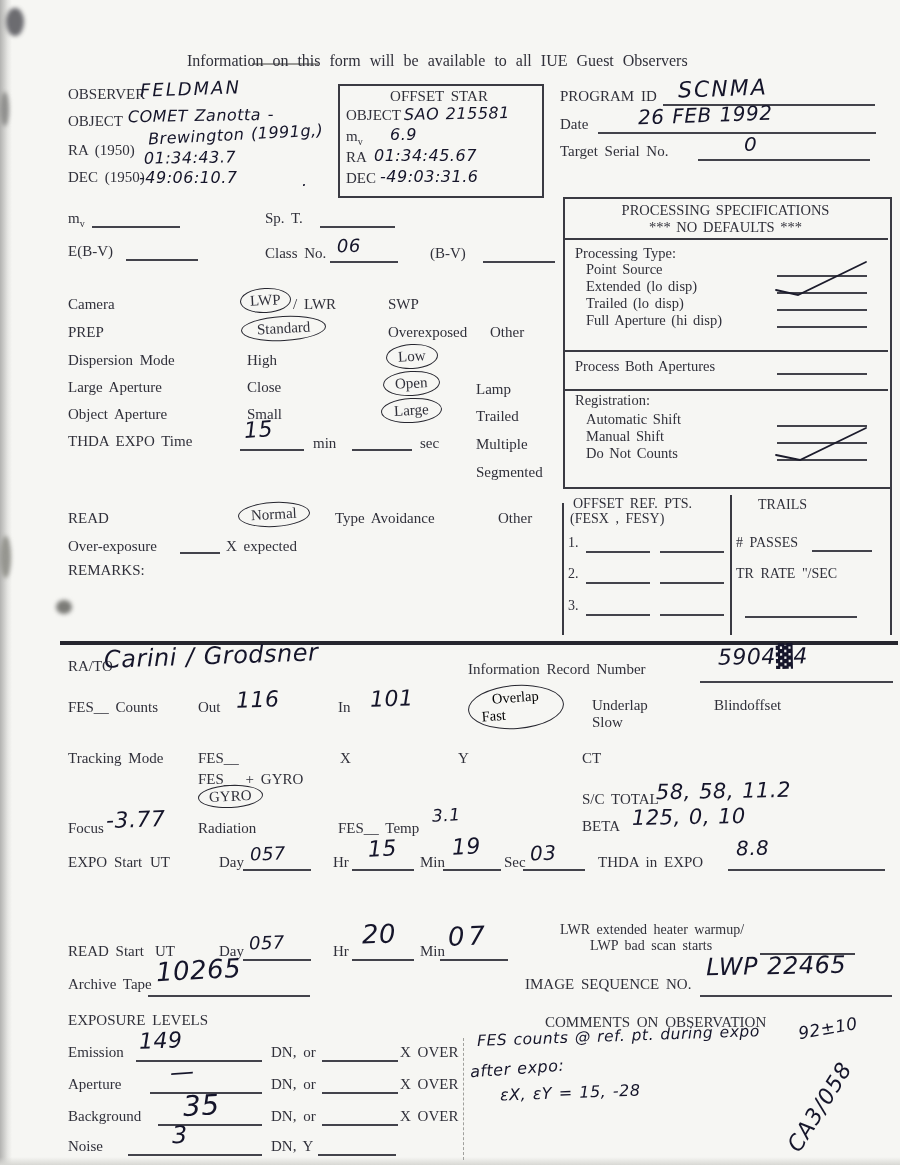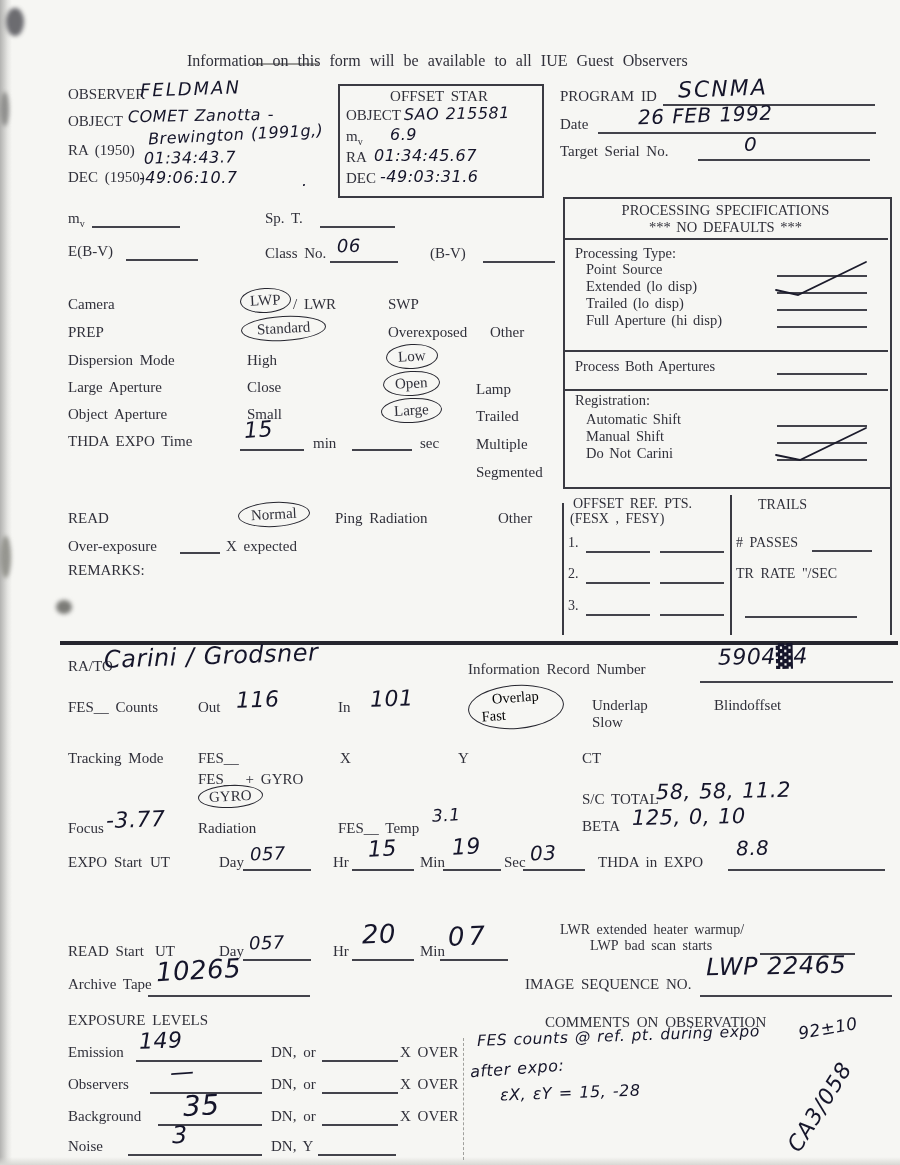--- a/index.html
+++ b/index.html
@@ -139,31 +139,31 @@
   </svg>
   <div class="hline" style="left:563px;top:350px;width:325px"></div>
 
   <span class="t pf" style="left:575px;top:358px">Process Both Apertures</span>
   <div class="ul" style="left:777px;top:373px;width:90px"></div>
   <div class="hline" style="left:563px;top:389px;width:325px"></div>
 
   <span class="t pf" style="left:575px;top:392px">Registration:</span>
   <span class="t pf" style="left:586px;top:411px">Automatic Shift</span>
   <span class="t pf" style="left:586px;top:428px">Manual Shift</span>
-  <span class="t pf" style="left:586px;top:445px">Do Not Carini</span>
+  <span class="t pf" style="left:586px;top:445px">Do Not Counts</span>
   <div class="ul" style="left:777px;top:425px;width:90px"></div>
   <div class="ul" style="left:777px;top:442px;width:90px"></div>
   <div class="ul" style="left:777px;top:459px;width:90px"></div>
   <svg class="abs" style="left:770px;top:423px" width="102" height="40">
     <path d="M6,32 L30,37 L96,5" fill="none" stroke="#1c1c2c" stroke-width="1.8" stroke-linecap="round"></path>
   </svg>
 
   <span class="t" style="left:68px;top:510px">READ</span>
   <span class="t circle r2" style="left:238px;top:502px;padding:3px 12px">Normal</span>
-  <span class="t" style="left:335px;top:510px">Ping Radiation</span>
+  <span class="t" style="left:335px;top:510px">Type Avoidance</span>
   <span class="t" style="left:498px;top:510px">Other</span>
   <span class="t" style="left:68px;top:538px">Over-exposure</span>
   <div class="ul" style="left:180px;top:552px;width:40px"></div>
   <span class="t" style="left:226px;top:538px">X expected</span>
   <span class="t" style="left:68px;top:562px">REMARKS:</span>
 
   <div class="vline" style="left:562px;top:503px;height:132px"></div>
   <div class="vline" style="left:730px;top:495px;height:140px"></div>
   <div class="vline" style="left:890px;top:488px;height:147px"></div>
   <span class="t sm" style="left:573px;top:496px">OFFSET REF. PTS.</span>
@@ -265,21 +265,21 @@
   <span class="t" style="left:68px;top:1012px">EXPOSURE LEVELS</span>
   <span class="t" style="left:545px;top:1014px">COMMENTS ON OBSERVATION</span>
 
   <span class="t" style="left:68px;top:1044px">Emission</span>
   <span class="t hw s22 r2" style="left:139px;top:1029px">149</span>
   <div class="ul" style="left:136px;top:1060px;width:126px"></div>
   <span class="t" style="left:271px;top:1044px">DN, or</span>
   <div class="ul" style="left:322px;top:1060px;width:76px"></div>
   <span class="t" style="left:400px;top:1044px">X OVER</span>
 
-  <span class="t" style="left:68px;top:1076px">Observers</span>
+  <span class="t" style="left:68px;top:1076px">Aperture</span>
   <span class="t hw s24 r4" style="left:170px;top:1059px">—</span>
   <div class="ul" style="left:150px;top:1092px;width:112px"></div>
   <span class="t" style="left:271px;top:1076px">DN, or</span>
   <div class="ul" style="left:322px;top:1092px;width:76px"></div>
   <span class="t" style="left:400px;top:1076px">X OVER</span>
 
   <span class="t" style="left:68px;top:1108px">Background</span>
   <span class="t hw s28 r3" style="left:183px;top:1090px">35</span>
   <div class="ul" style="left:158px;top:1124px;width:104px"></div>
   <span class="t" style="left:271px;top:1108px">DN, or</span>

